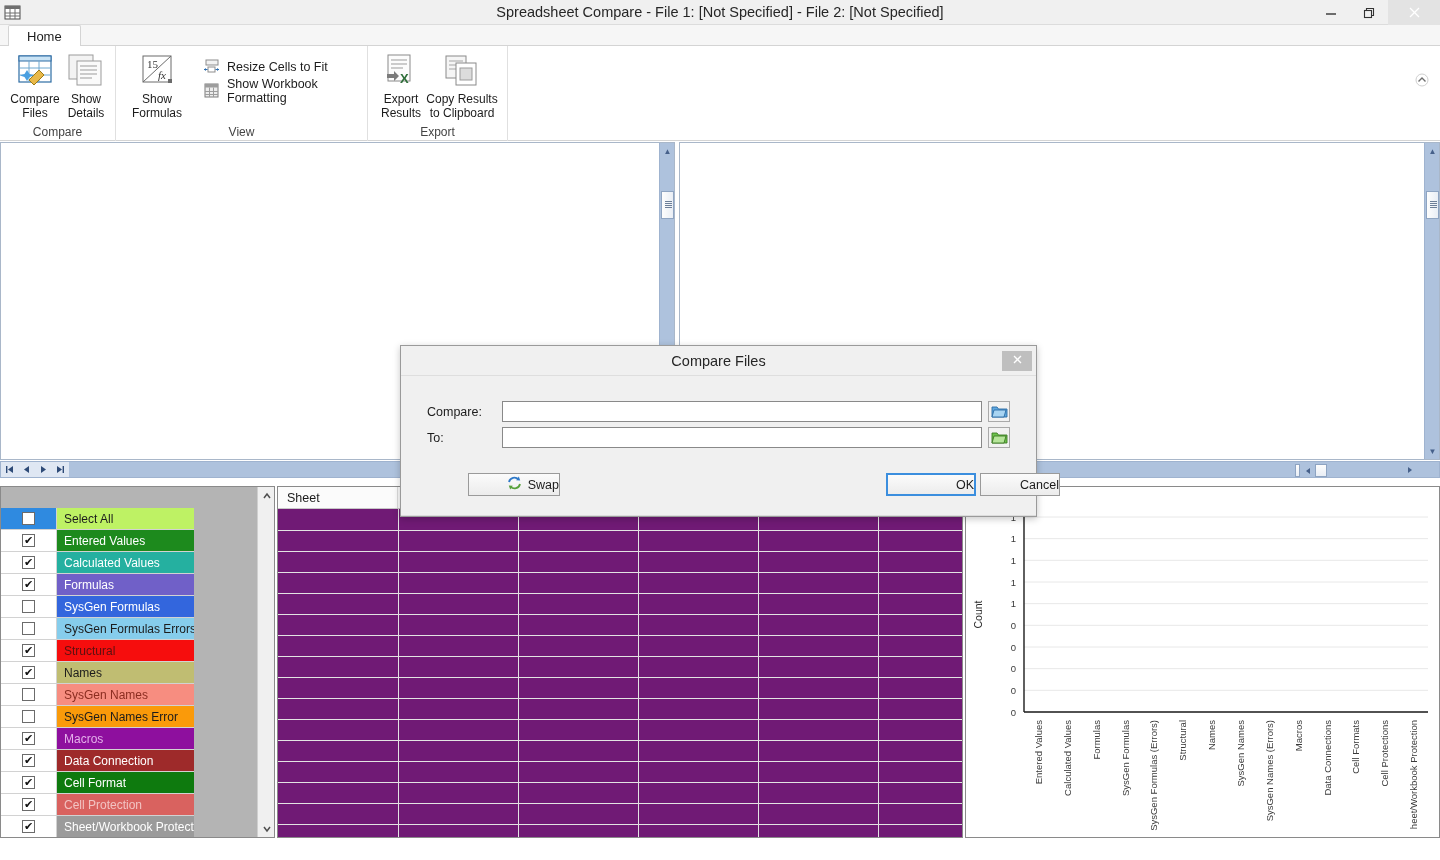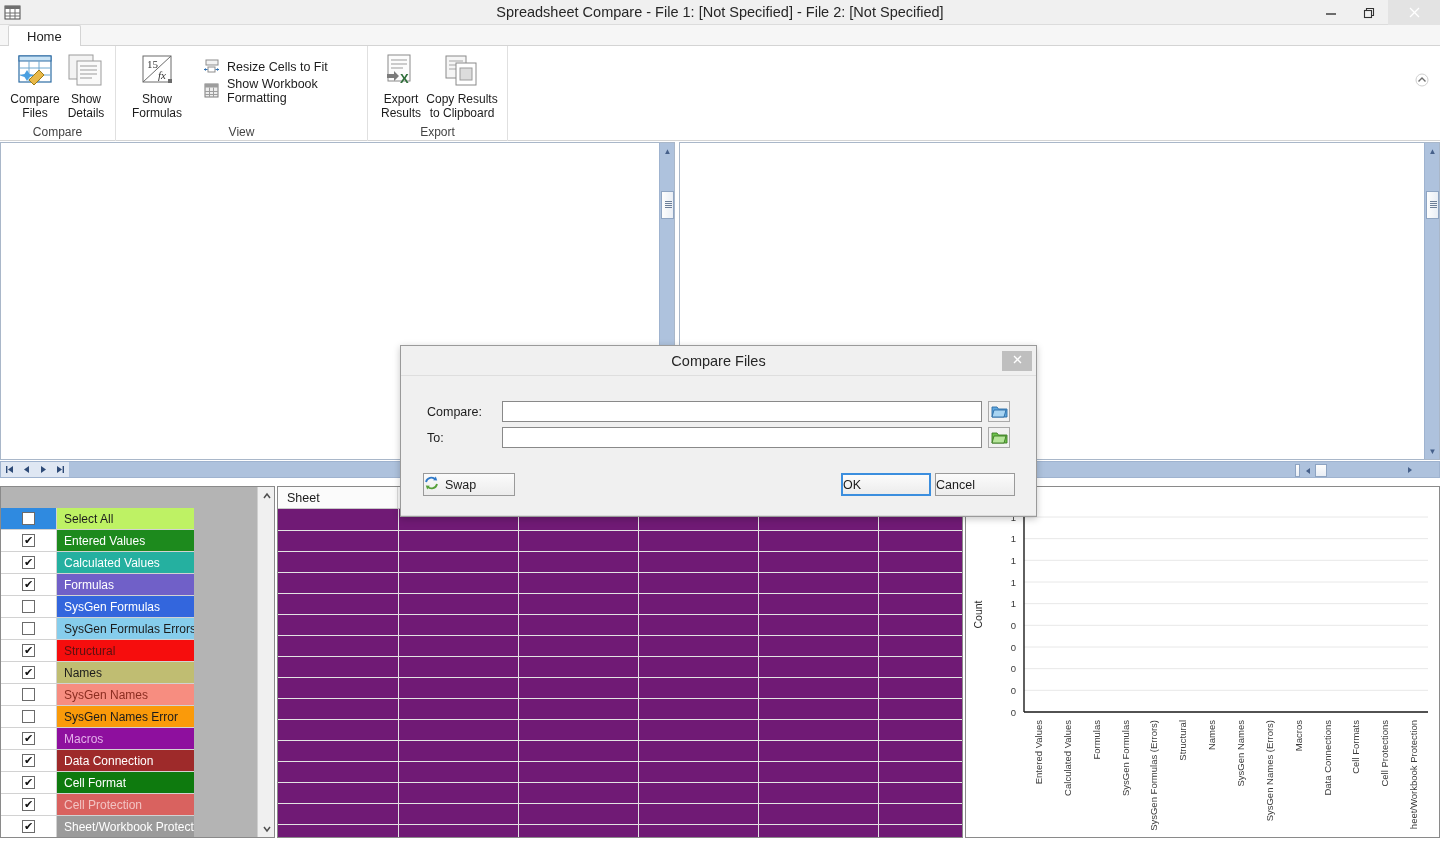--- a/index.html
+++ b/index.html
@@ -202,22 +202,23 @@
     position:absolute; height:21px; background:#ffffff; border:1px solid #898989;
     font-family:"Liberation Sans", sans-serif; font-size:12px; padding:0 4px; color:#111;
   }
   .browse {
     position:absolute; width:22px; height:21px; background:#f2f2f2;
     border:1px solid #a9a9a9; display:flex; align-items:center; justify-content:center;
   }
   .btn {
     position:absolute; height:23px; background:linear-gradient(to bottom,#fbfbfb,#ececec);
     border:1px solid #9a9a9a; font-size:12.5px; color:#1c1c1c;
-    display:flex; align-items:center; justify-content:flex-start; gap:6px;
+    display:flex; align-items:center; justify-content:flex-end; gap:6px;
     font-family:"Liberation Sans", sans-serif;
+    margin-left:45px;
   }
   .btn.default { border:2px solid #3b8ede; }
   .dlg-footer-line { position:absolute; left:0; bottom:0; width:100%; height:1px; background:#dcdcdc; }
 </style>
 </head>
 <body>
 
 <div id="app">
 
   <div class="titlebar">

